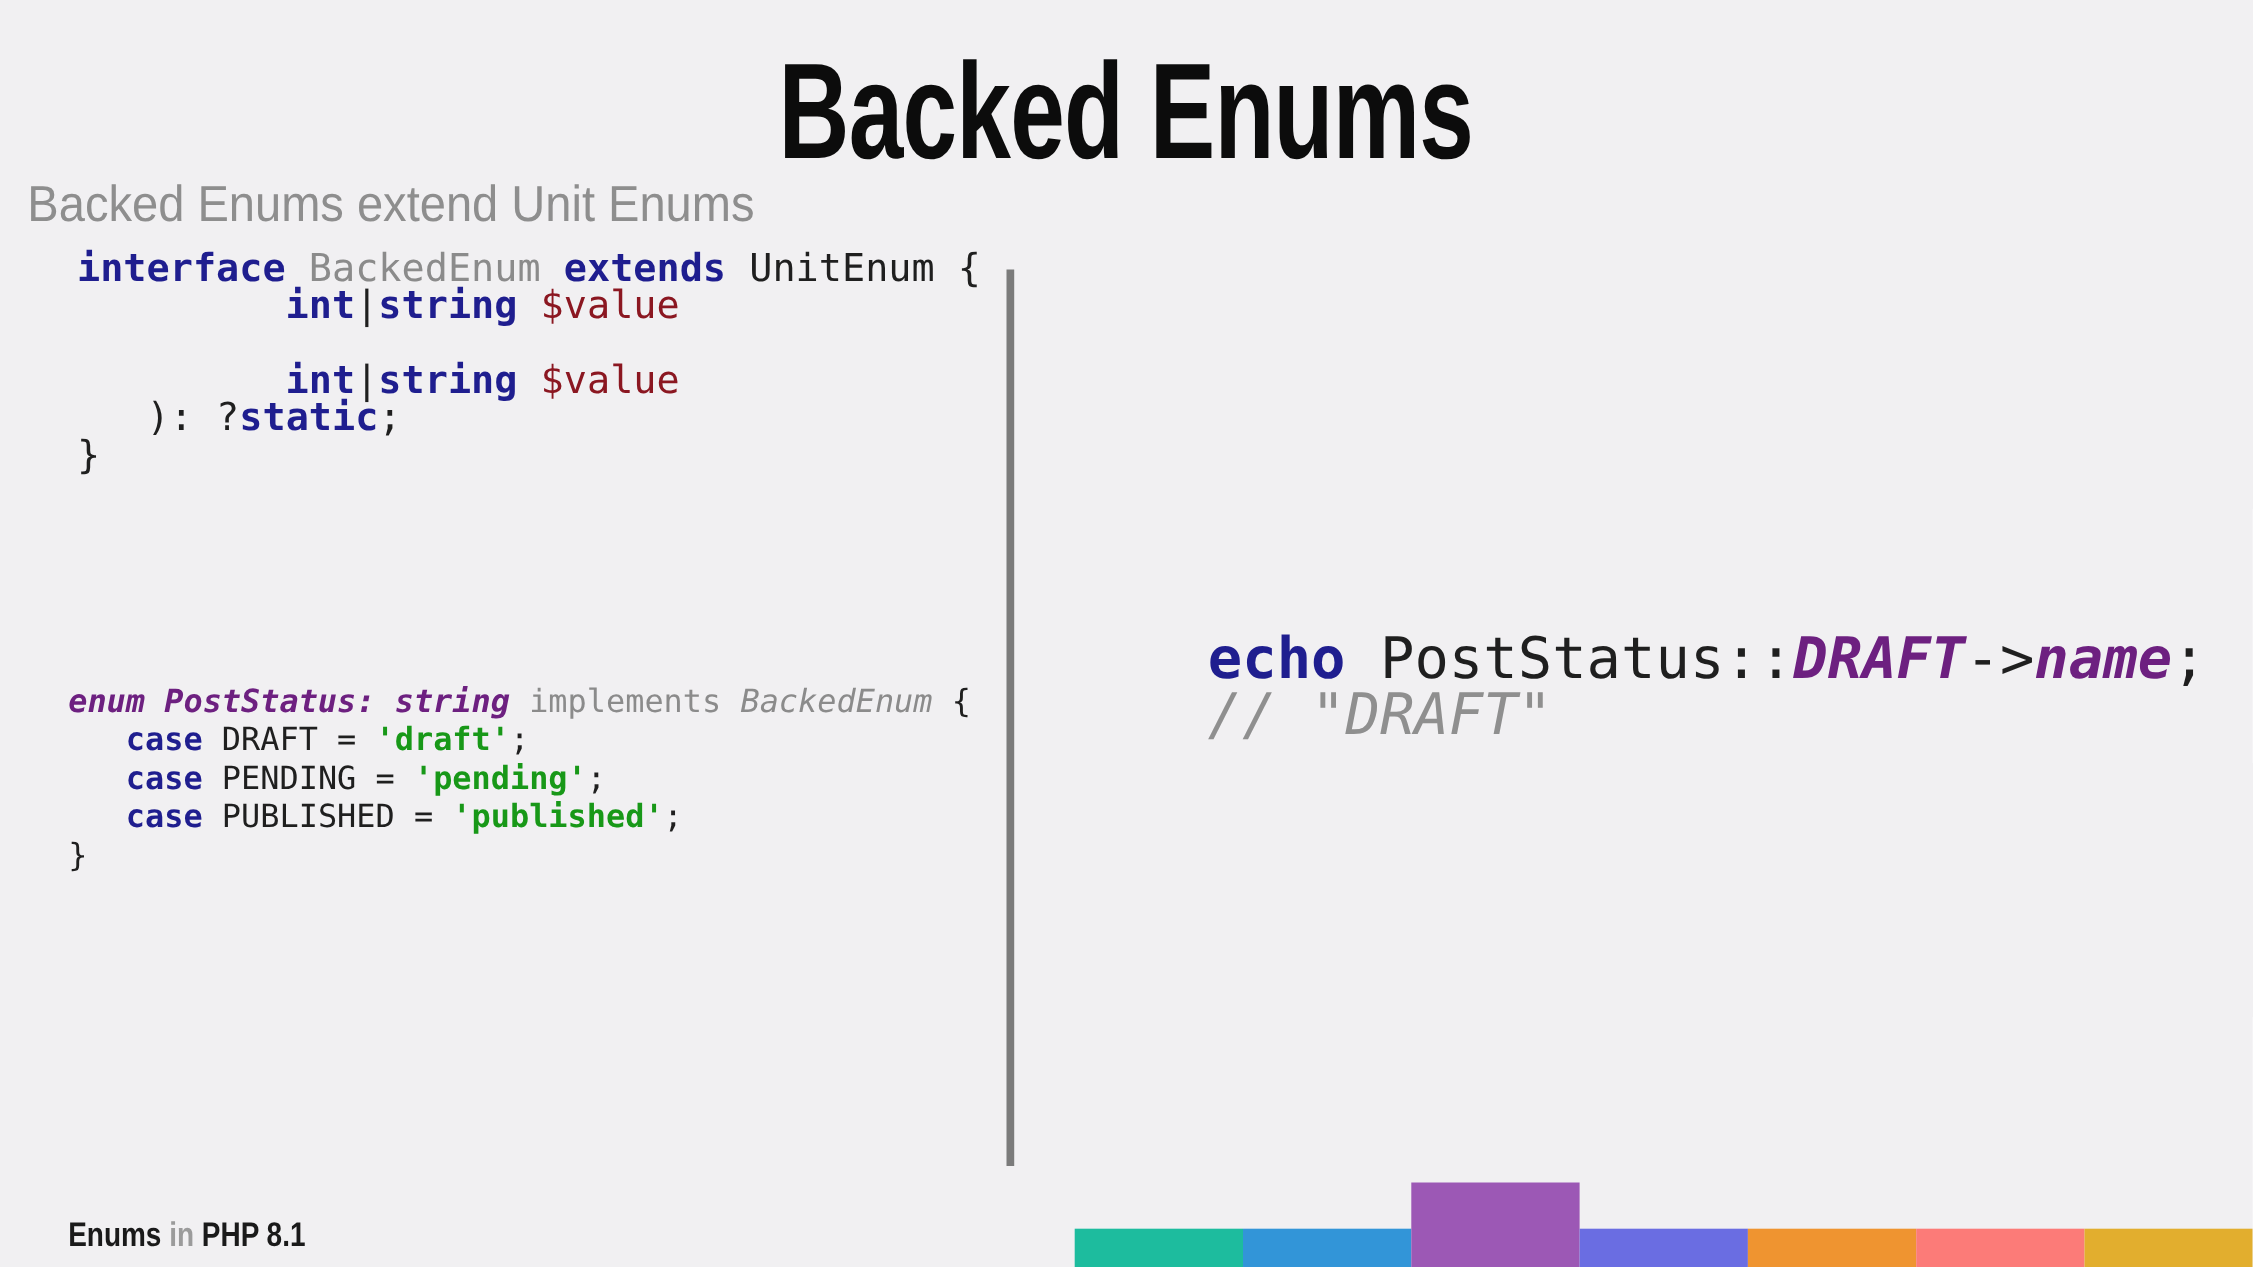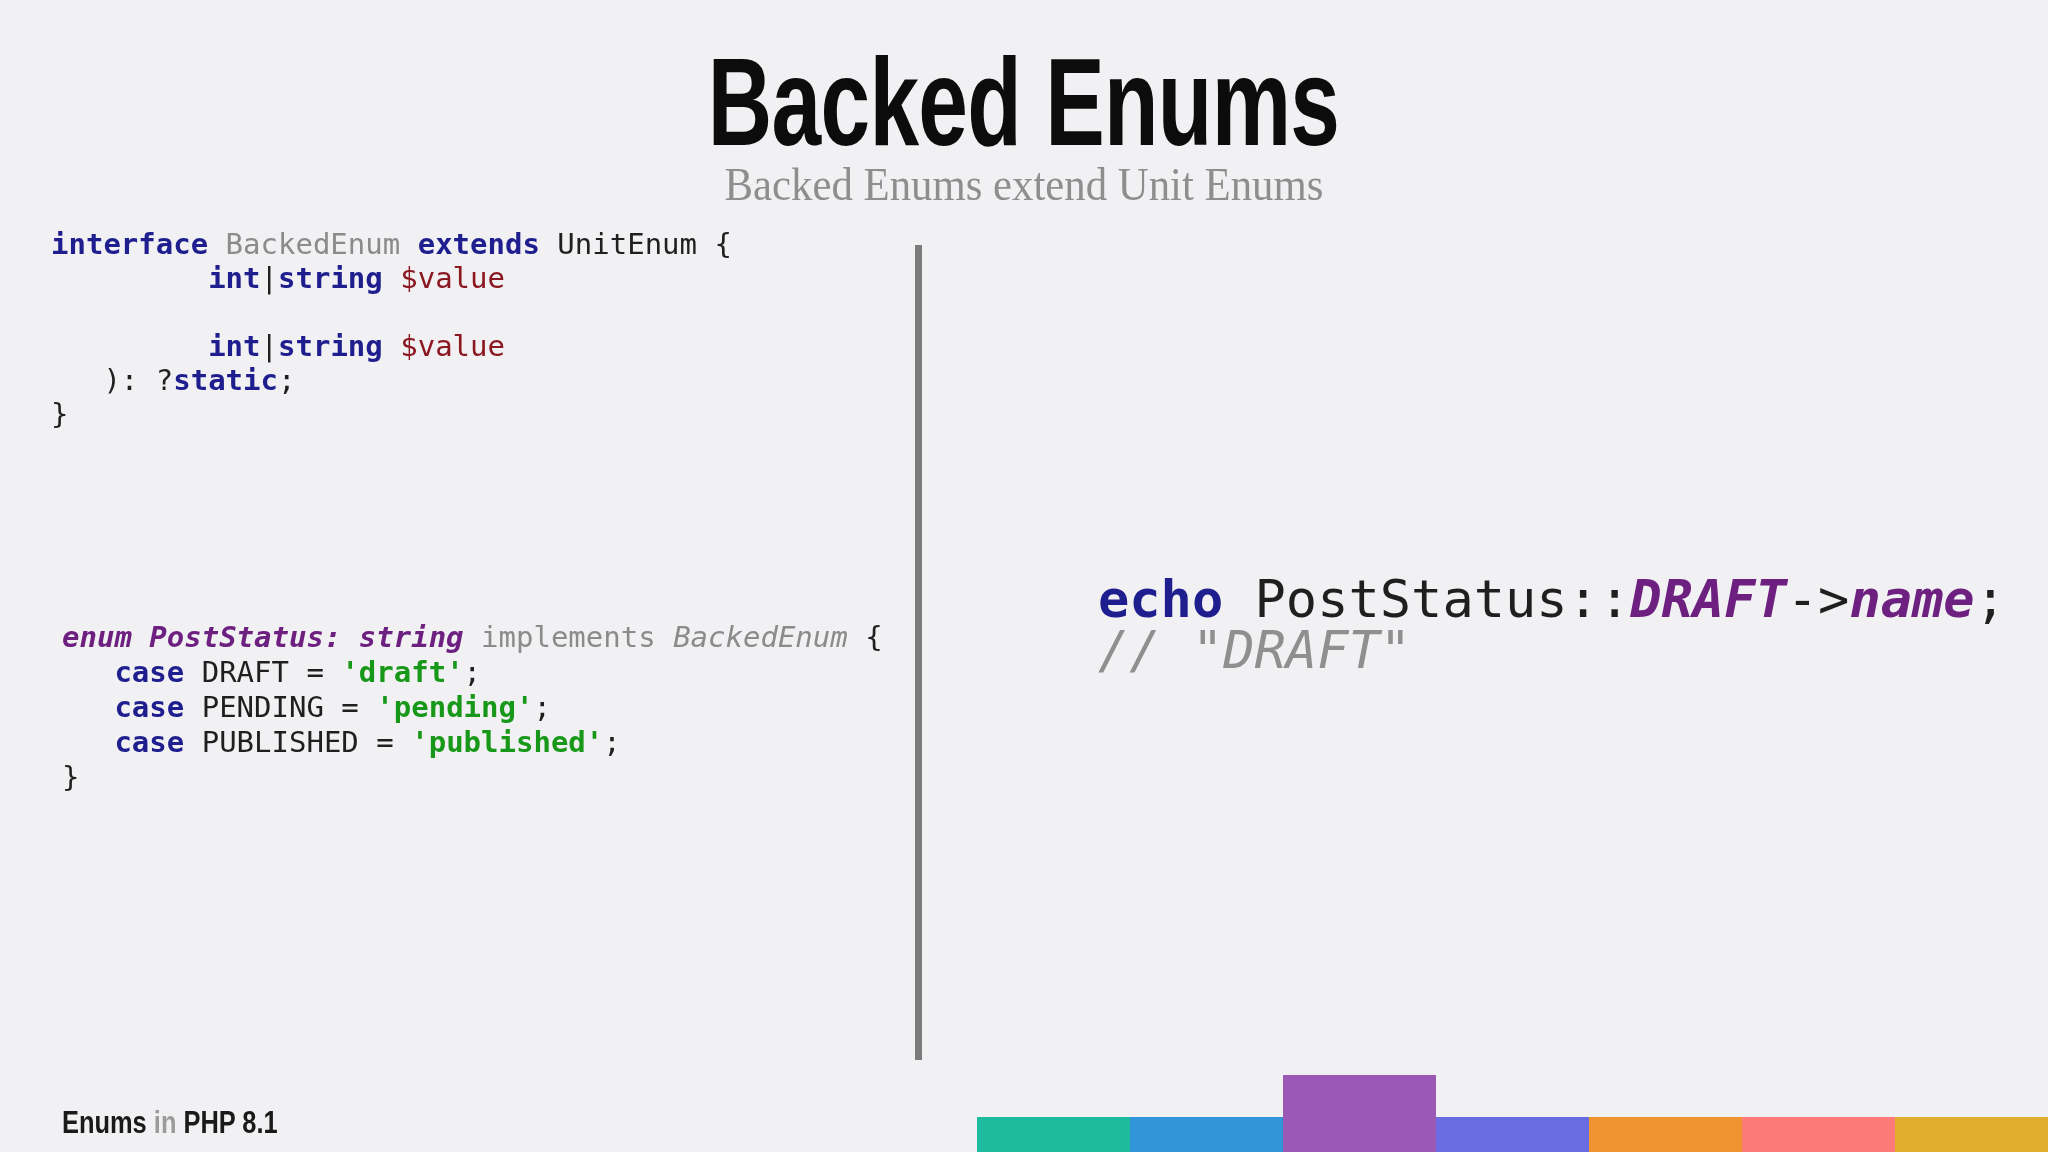--- a/index.html
+++ b/index.html
@@ -24,40 +24,38 @@
     display: inline-block;
     font-size: 124px; line-height: 124px; font-weight: bold;
     color: var(--c-title, #0c0c0c);
     transform: scaleX(0.72);
     transform-origin: 50% 50%;
     letter-spacing: -1px;
     white-space: nowrap;
   }
   .subtitle-wrap {
     position: absolute; top: 160px; left: 0; width: 100%;
-    text-align: center;
-    font-family: Liberation Serif, serif;
   }
   .subtitle-text {
     display: inline-block;
     font-size: 46px; line-height: 50px; font-weight: normal;
     color: var(--c-subtitle, #8e8e8e);
     transform: scaleX(0.93);
     transform-origin: 50% 50%;
     white-space: nowrap;
   }
 
   
   .code {
     position: absolute;
     font-family: "DejaVu Sans Mono", "Liberation Mono", monospace;
     color: var(--c-plain, #1f1f1f);
   }
   .code .code-line { white-space: pre; }
-  .code-left-1 { left: 51px; top: 227px; font-size: 29px; }
+  .code-left-1 { left: 70px; top: 227px; font-size: 35px; }
   .code-left-1 .code-line { height: 34px; line-height: 34px; }
   .code-left-2 { left: 62px; top: 620px; font-size: 29px; }
   .code-left-2 .code-line { height: 35px; line-height: 35px; }
   .code-right { left: 1098px; top: 574px; font-size: 52px; }
   .code-right .code-line { height: 51px; line-height: 51px; }
 
   .s-kw       { color: var(--c-keyword, #1f1e8f); font-weight: bold; }
   .s-plain    { color: var(--c-plain, #1f1f1f); }
   .s-gray     { color: var(--c-identifier_gray, #8b8b8b); }
   .s-grayital { color: var(--c-identifier_gray, #8b8b8b); font-style: italic; }

